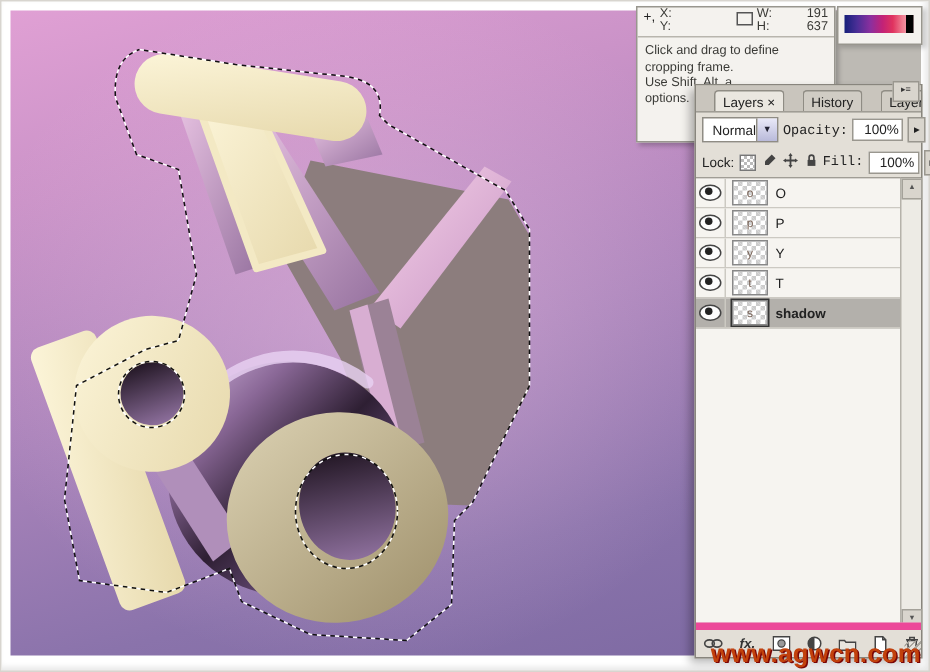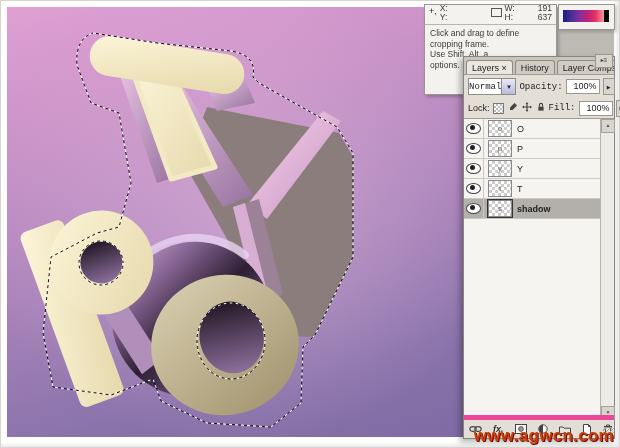--- a/index.html
+++ b/index.html
@@ -31,29 +31,29 @@
   .grad-bar{position:absolute;left:4px;top:5px;width:46px;height:12px;
     background:linear-gradient(90deg,#16207a 0%,#4a2e96 18%,#8c2f9e 38%,#c22277 55%,#e0335f 70%,#ef7d90 84%,#f7b9c4 100%);}
   .grad-black{position:absolute;right:0;top:0;width:5px;height:12px;background:#000;}
   
   .layers-panel{position:absolute;left:462px;top:55px;width:150px;height:381px;
     background:#e3dfd7;border:1px solid #88857d;box-shadow:-3px 3px 6px rgba(0,0,0,.30);
     font-size:9px;color:#222;}
   .tabbar{height:17px;background:#c9c5bd;border-bottom:1px solid #a09d95;
     display:flex;align-items:flex-end;white-space:nowrap;overflow:hidden;position:relative;}
   .tab{padding:2px 5px 1px 5px;border:1px solid #8f8c84;border-bottom:none;
-    border-radius:3px 3px 0 0;background:#d0ccc4;margin-left:2px;flex:none;}
+    border-radius:3px 3px 0 0;background:#d0ccc4;margin-left:12px;flex:none;}
   .tab.active{background:#eae7e0;}
   .winbtns{position:absolute;right:2px;top:0;display:flex;gap:4px;font-size:9px;color:#333;}
   .winbtns span{cursor:default;line-height:10px;}
   .blendrow,.lockrow{display:flex;align-items:center;padding:0 4px;gap:3px;position:relative;}
   .blendrow{height:23px;}
   .lockrow{height:20px;}
   .dropdown{width:64px;height:15px;background:#fff;border:1px solid #8f8c84;display:flex;align-items:center;}
-  .dd-text{flex:1;padding-left:0;font-family:Liberation Mono, monospace;}
+  .dd-text{flex:1;padding-left:6px;}
   .dd-arrow{width:13px;height:100%;background:linear-gradient(#e9e9f8,#b9bada);border-left:1px solid #8f8c84;
     font-size:6px;display:flex;align-items:center;justify-content:center;color:#223;}
   .fieldlabel{margin-left:auto;font-family:Liberation Mono, monospace;}
   .lockrow .fieldlabel{margin-left:auto;}
   .valbox{width:30px;height:13px;background:#fff;border:1px solid #9a978f;text-align:right;
     padding-right:2px;line-height:13px;flex:none;}
   .spin{width:10px;height:15px;background:#d9d5cd;border:1px solid #9a978f;font-size:5px;
     display:flex;align-items:center;justify-content:center;color:#222;flex:none;}
   .panel-menu-btn{position:absolute;right:1px;top:-21px;width:16px;height:12px;background:#d9d5cd;
     border:1px solid #9a978f;font-size:6px;text-align:center;line-height:10px;color:#333;}

